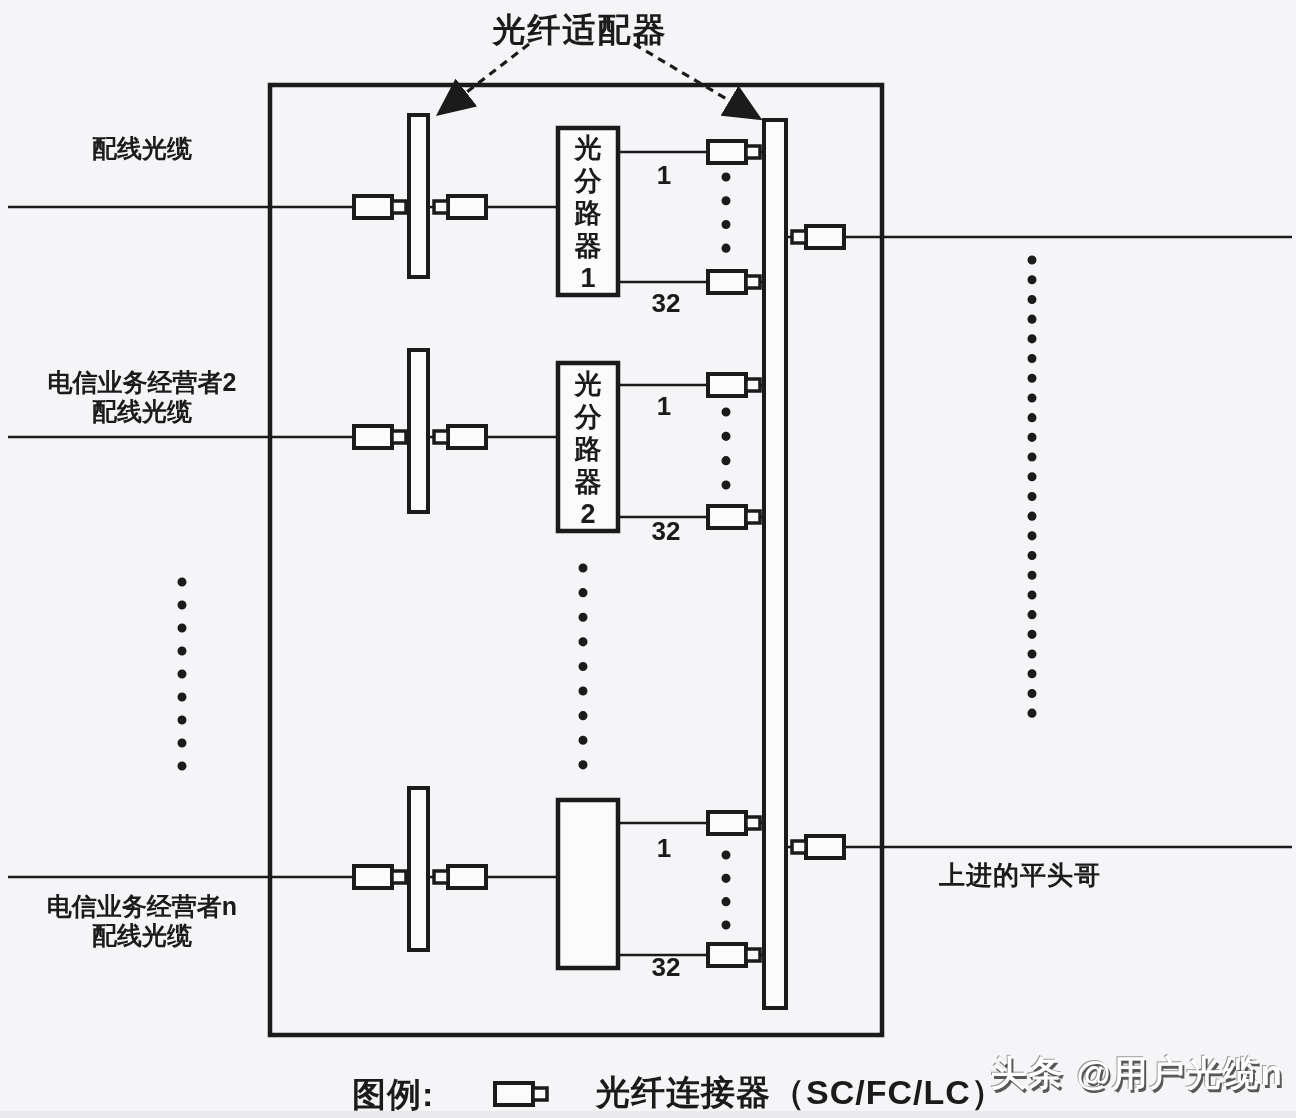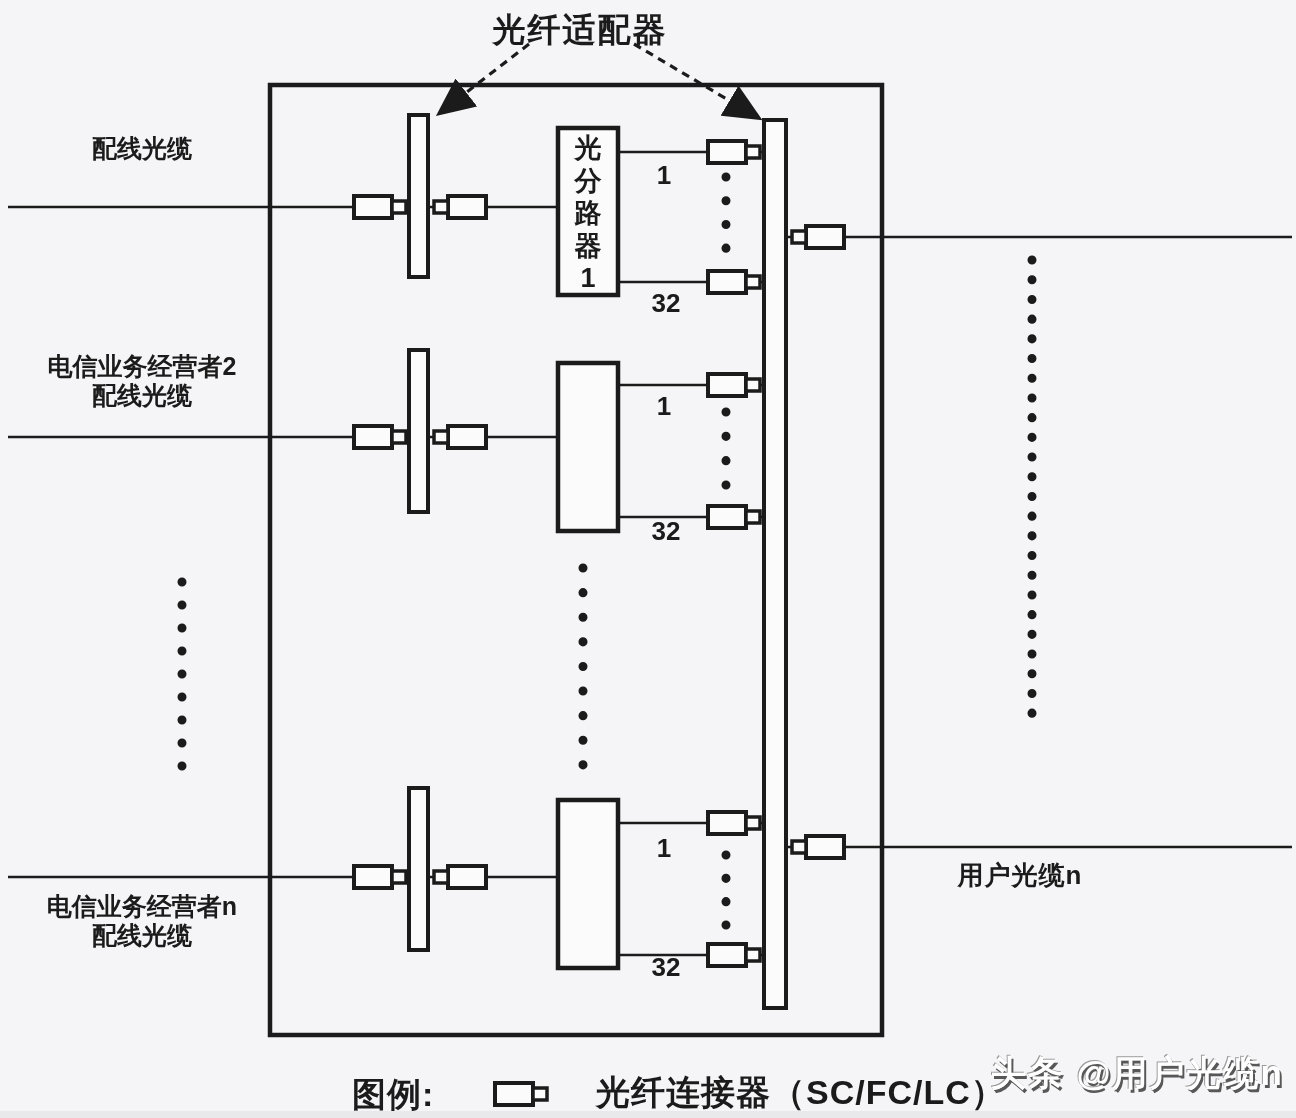--- a/index.html
+++ b/index.html
@@ -118,42 +118,45 @@
     <line x1="726" y1="412" x2="726" y2="485.5" stroke="#1b1b1b" stroke-width="9" stroke-linecap="round" stroke-dasharray="0.1 24.2"></line>
     <line x1="726" y1="855" x2="726" y2="925.5" stroke="#1b1b1b" stroke-width="9" stroke-linecap="round" stroke-dasharray="0.1 23.2"></line>
   </svg>
 
   <div class="lbl title-lbl center" style="left:440px;top:8px;width:280px;">光纤适配器</div>
 
   <div class="lbl op-lbl center" style="left:10px;top:134px;width:264px;">
     <div>配线光缆</div>
   </div>
 
-  <div class="lbl op-lbl center" style="left:10px;top:352px;width:264px;">
+  <div class="lbl op-lbl center" style="left:10px;top:368px;width:264px;">
     <div>电信业务经营者2</div>
     <div>配线光缆</div>
   </div>
 
   <div class="lbl op-lbl center" style="left:10px;top:892px;width:264px;">
     <div>电信业务经营者n</div>
     <div>配线光缆</div>
   </div>
 
   <div class="lbl splitter-lbl" style="left:558px;top:132px;width:60px;">
     <div class="splitter-inner">光分路器1</div>
   </div>
+  <div class="lbl splitter-lbl" style="left:558px;top:368px;width:60px;">
+    <div class="splitter-inner">光分路器2</div>
+  </div>
 
   <div class="lbl port-lbl center" style="left:646px;top:160px;width:36px;">1</div>
   <div class="lbl port-lbl center" style="left:644px;top:288px;width:44px;">32</div>
   <div class="lbl port-lbl center" style="left:646px;top:391px;width:36px;">1</div>
   <div class="lbl port-lbl center" style="left:644px;top:516px;width:44px;">32</div>
   <div class="lbl port-lbl center" style="left:646px;top:833px;width:36px;">1</div>
   <div class="lbl port-lbl center" style="left:644px;top:952px;width:44px;">32</div>
 
-  <div class="lbl user-lbl center" style="left:910px;top:858px;width:220px;">用户光缆n</div>
+  <div class="lbl user-lbl center" style="left:910px;top:858px;width:220px;">上进的平头哥</div>
 
   <div class="lbl legend-lbl" style="left:352px;top:1072px;">图例:</div>
   <div class="lbl legend-lbl" style="left:596px;top:1070px;">光纤连接器（SC/FC/LC）</div>
 
   <div class="watermark" style="left:936px;top:1050px;width:348px;">头条 @用户光缆n</div>
 
   <div class="bottom-strip"></div>
 </div>
 
 </body></html>

